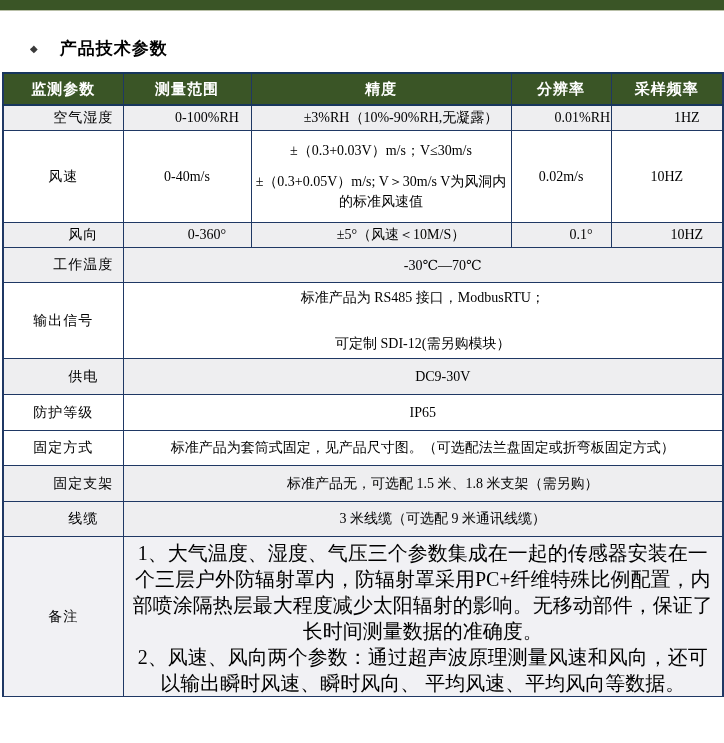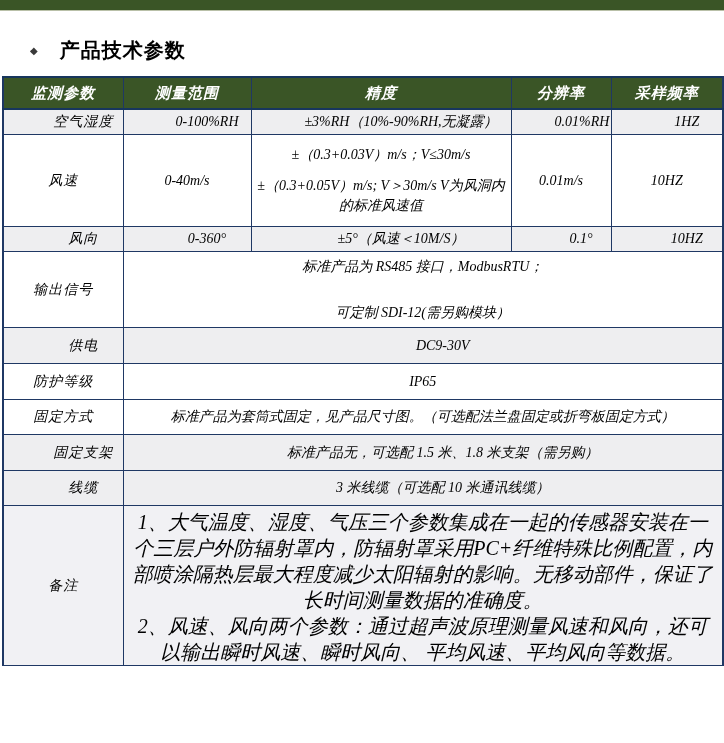--- a/index.html
+++ b/index.html
@@ -23,42 +23,41 @@
     align-items: center;
     padding: 26px 0 12px 30px;
   }
   .title-bullet {
     font-size: 10px;
     color: #3a3a3a;
     margin-right: 22px;
     line-height: 1;
   }
   .doc-title {
-    font-size: 20px;
+    font-size: 17px;
     font-weight: bold;
     letter-spacing: 1px;
     font-family: Liberation Serif, serif;
   }
   table.spec {
     margin-left: 2px;
     width: 720px;
     border-collapse: collapse;
     table-layout: fixed;
     border-top: 2px solid #17365d;
     border-left: 2px solid #1f3864;
     border-right: 2px solid #1f3864;
   }
   table.spec td, table.spec th {
     border: 1px solid #1f3864;
     text-align: center;
     vertical-align: middle;
     padding: 0 3px;
     font-size: 14px;
     overflow: hidden;
-    font-style: italic;
   }
   tr.hdr th {
     background: #3a5526;
     color: #ffffff;
     font-weight: bold;
     font-size: 15px;
     height: 30px;
     border-bottom: 2px solid #17365d;
     font-family: "Liberation Sans", "DejaVu Sans", sans-serif;
     letter-spacing: 1px;
@@ -125,33 +124,37 @@
     <td>1HZ</td>
   </tr>
 
   <tr class="h91">
     <td class="param-col">风速</td>
     <td>0-40m/s</td>
     <td>
       <div class="acc-line1">±（0.3+0.03V）m/s；V≤30m/s</div>
       <div class="acc-line2">±（0.3+0.05V）m/s; V＞30m/s V为风洞内的标准风速值</div>
     </td>
-    <td>0.01m/s</td>
+    <td>0.02m/s</td>
     <td>10HZ</td>
   </tr>
 
   <tr class="h24 alt">
     <td class="param-col">风向</td>
     <td>0-360°</td>
     <td>±5°（风速＜10M/S）</td>
     <td>0.1°</td>
     <td>10HZ</td>
   </tr>
 
 
+  <tr class="h34 alt">
+    <td class="param-col">工作温度</td>
+    <td colspan="4">-30℃—70℃</td>
+  </tr>
 
   <tr class="h75">
     <td class="param-col">输出信号</td>
     <td colspan="4">
       <div class="sig-line1">标准产品为 RS485 接口，ModbusRTU；</div>
       <div>可定制 SDI-12(需另购模块）</div>
     </td>
   </tr>
 
 
@@ -170,21 +173,21 @@
     <td colspan="4">标准产品为套筒式固定，见产品尺寸图。（可选配法兰盘固定或折弯板固定方式）</td>
   </tr>
 
   <tr class="h35 alt">
     <td class="param-col">固定支架</td>
     <td colspan="4">标准产品无，可选配 1.5 米、1.8 米支架（需另购）</td>
   </tr>
 
   <tr class="h34 alt">
     <td class="param-col">线缆</td>
-    <td colspan="4">3 米线缆（可选配 10 米通讯线缆）</td>
+    <td colspan="4">3 米线缆（可选配 9 米通讯线缆）</td>
   </tr>
 
   <tr class="h133 remarks-row">
     <td class="param-col">备注</td>
     <td colspan="4" class="remarks-cell">
       <p>1、大气温度、湿度、气压三个参数集成在一起的传感器安装在一个三层户外防辐射罩内，防辐射罩采用PC+纤维特殊比例配置，内部喷涂隔热层最大程度减少太阳辐射的影响。无移动部件，保证了长时间测量数据的准确度。</p>
       <p>2、风速、风向两个参数：通过超声波原理测量风速和风向，还可以输出瞬时风速、瞬时风向、 平均风速、平均风向等数据。</p>
     </td>
   </tr>
 </tbody>

